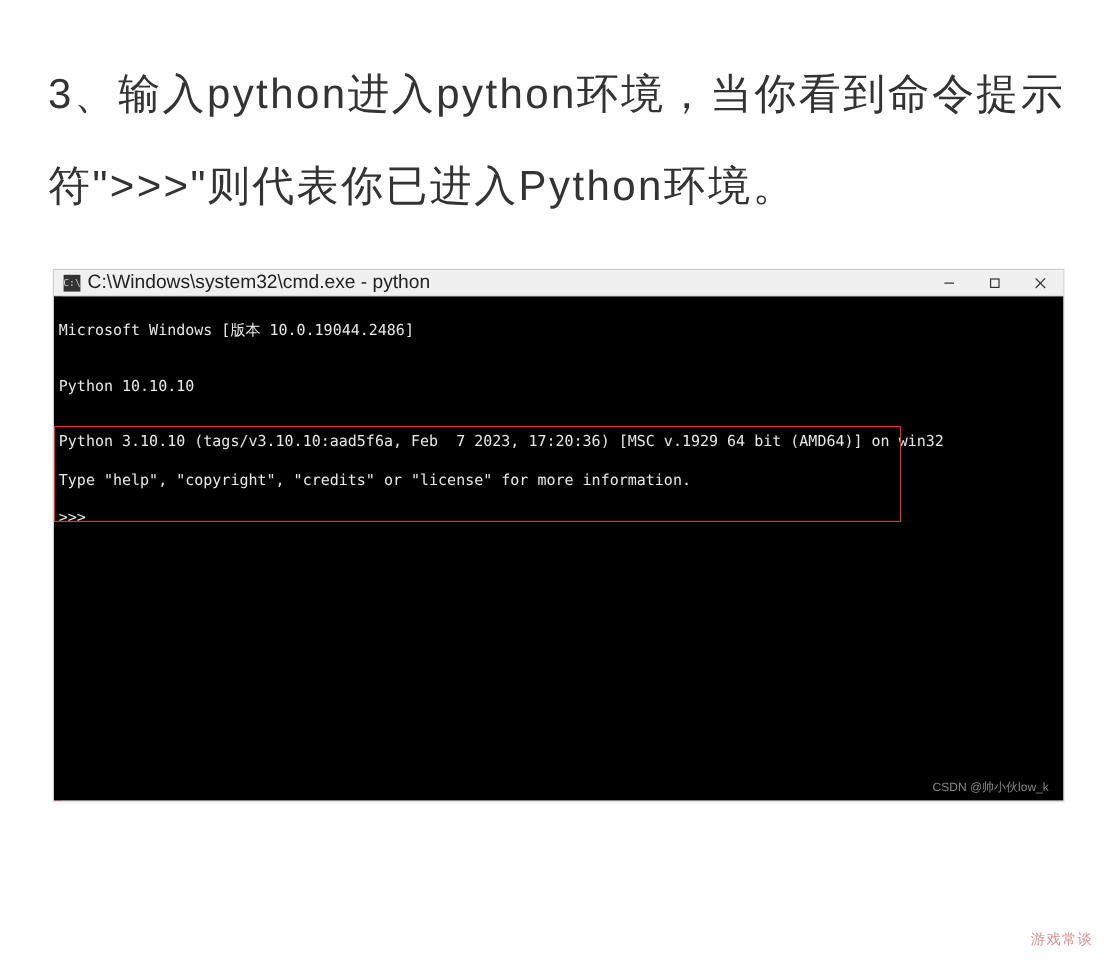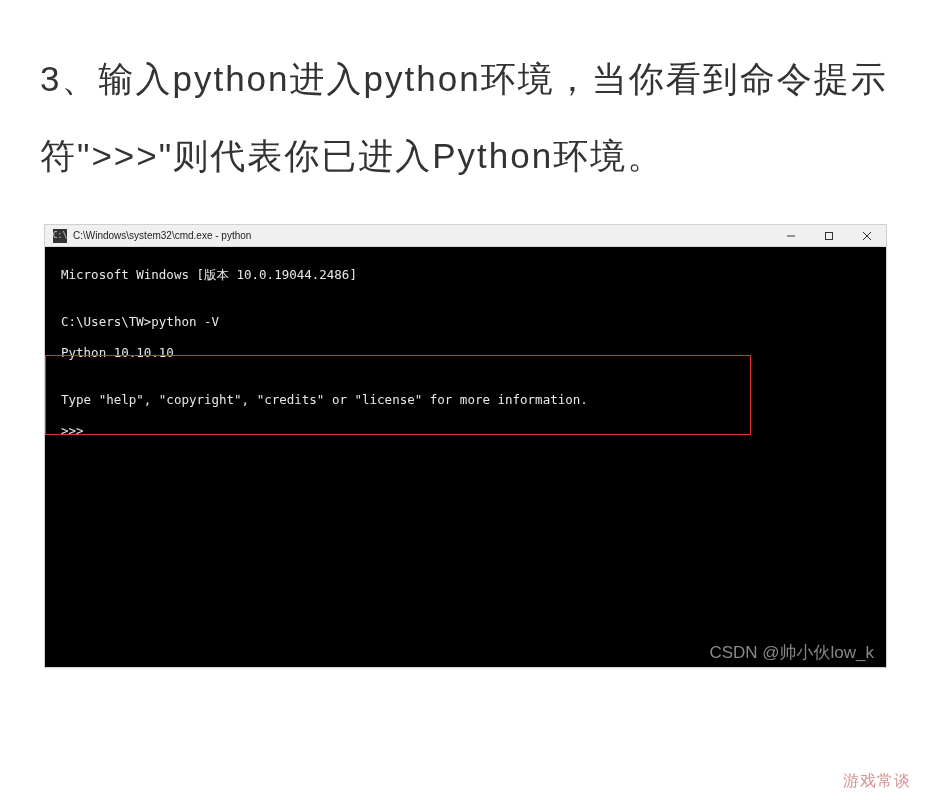--- a/index.html
+++ b/index.html
@@ -62,21 +62,21 @@
       background: #333;
       display: inline-flex;
       align-items: center;
       justify-content: center;
       font-size: 8px;
       color: #ccc;
       font-family: Consolas, monospace;
       margin-right: 6px;
     }
     .titlebar-text {
-      font-size: 10px;
+      font-size: 16px;
       color: #222;
     }
     .window-controls {
       position: absolute;
       right: 0;
       top: 0;
       height: 100%;
       display: flex;
       align-items: center;
     }
@@ -88,50 +88,50 @@
       justify-content: center;
       font-family: "Segoe UI Symbol", sans-serif;
     }
     .win-btn svg { display: block; }
     .terminal-body {
       background: #000;
       color: #e8e8e8;
       font-family: "NSimSun", "SimSun", Consolas, monospace;
       font-size: 12.5px;
       line-height: 1.25;
-      padding: 4px 16px;
+      padding: 4px 4px;
       height: calc(100% - 22px);
       position: relative;
       white-space: pre;
       overflow: hidden;
     }
     .term-line { white-space: pre; }
     .highlight-box {
       position: absolute;
       left: 0px;
       top: 108px;
       width: 706px;
       height: 80px;
       border: 1px solid #e03030;
       pointer-events: none;
     }
     .watermark-csdn {
       position: absolute;
       right: 12px;
       bottom: 4px;
       color: #888;
-      font-size: 17px;
+      font-size: 10px;
       font-family: Arial, sans-serif;
     }
     .footer-watermark {
       position: absolute;
       right: 20px;
       bottom: 8px;
       color: #d89090;
-      font-size: 16px;
+      font-size: 12px;
       letter-spacing: 1px;
     }
   </style>
 </head>
 <body>
 
 <div class="article-container">
   <p class="instruction-text">3、输入python进入python环境，当你看到命令提示符"&gt;&gt;&gt;"则代表你已进入Python环境。</p>
 
   <div class="screenshot-frame">
@@ -156,23 +156,23 @@
               <line x1="1" y1="1" x2="9" y2="9" stroke="#333" stroke-width="1"></line>
               <line x1="9" y1="1" x2="1" y2="9" stroke="#333" stroke-width="1"></line>
             </svg>
         </div>
       </div>
     </div>
 
     <div class="terminal-body">
 <div class="term-line">Microsoft Windows [版本 10.0.19044.2486]</div>
 <div class="term-line"></div>
-<div class="term-line">C:\Users\TW&gt;python -V</div>
 <div class="term-line">Python 10.10.10</div>
 <div class="term-line"></div>
+<div class="term-line">Python 3.10.10 (tags/v3.10.10:aad5f6a, Feb  7 2023, 17:20:36) [MSC v.1929 64 bit (AMD64)] on win32</div>
 <div class="term-line">Type "help", "copyright", "credits" or "license" for more information.</div>
 <div class="term-line">&gt;&gt;&gt;</div>
       <div class="highlight-box"></div>
       <div class="watermark-csdn">CSDN @帅小伙low_k</div>
     </div>
   </div>
 
   <div class="footer-watermark">游戏常谈</div>
 </div>
 

